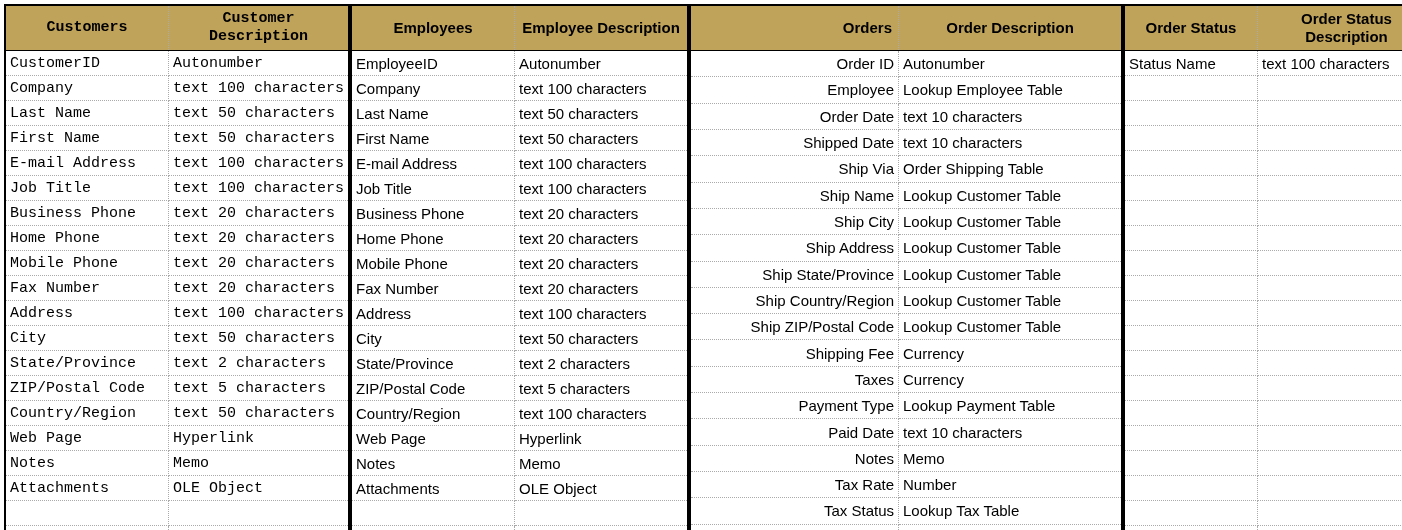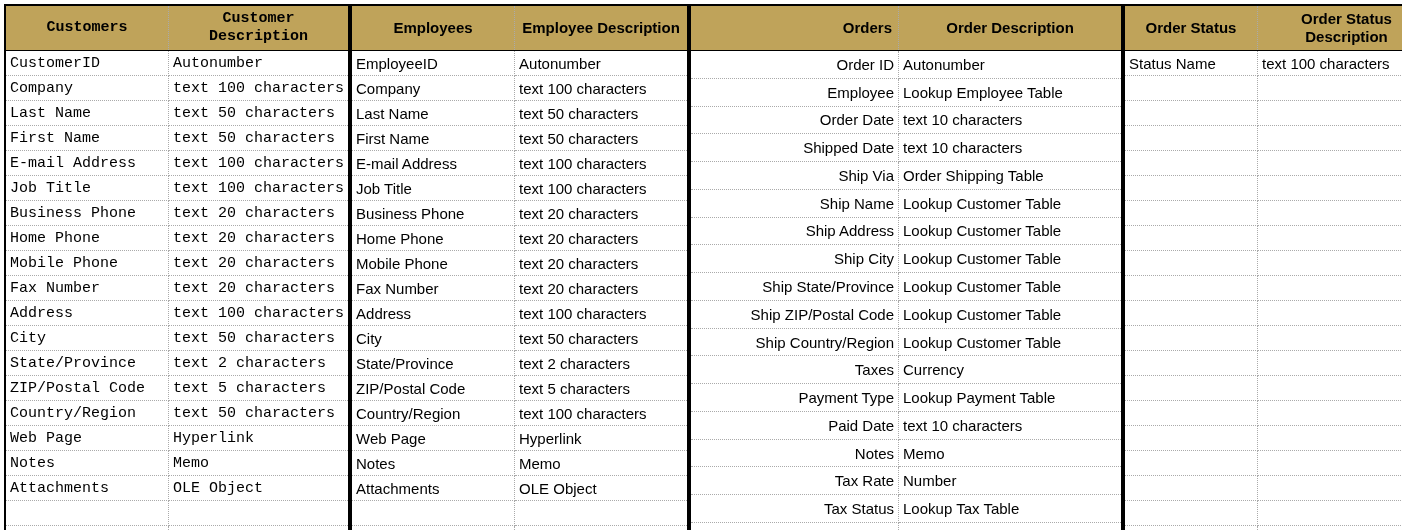--- a/index.html
+++ b/index.html
@@ -263,38 +263,42 @@
         </tr>
         <tr>
           <td>Ship Via</td>
           <td>Order Shipping Table</td>
         </tr>
         <tr>
           <td>Ship Name</td>
           <td>Lookup Customer Table</td>
         </tr>
         <tr>
+          <td>Ship City</td>
+          <td>Lookup Customer Table</td>
+        </tr>
+        <tr>
           <td>Ship Address</td>
           <td>Lookup Customer Table</td>
         </tr>
         <tr>
-          <td>Ship City</td>
-          <td>Lookup Customer Table</td>
-        </tr>
-        <tr>
           <td>Ship State/Province</td>
           <td>Lookup Customer Table</td>
         </tr>
         <tr>
+          <td>Ship Country/Region</td>
+          <td>Lookup Customer Table</td>
+        </tr>
+        <tr>
           <td>Ship ZIP/Postal Code</td>
           <td>Lookup Customer Table</td>
         </tr>
         <tr>
-          <td>Ship Country/Region</td>
-          <td>Lookup Customer Table</td>
+          <td>Shipping Fee</td>
+          <td>Currency</td>
         </tr>
         <tr>
           <td>Taxes</td>
           <td>Currency</td>
         </tr>
         <tr>
           <td>Payment Type</td>
           <td>Lookup Payment Table</td>
         </tr>
         <tr>

